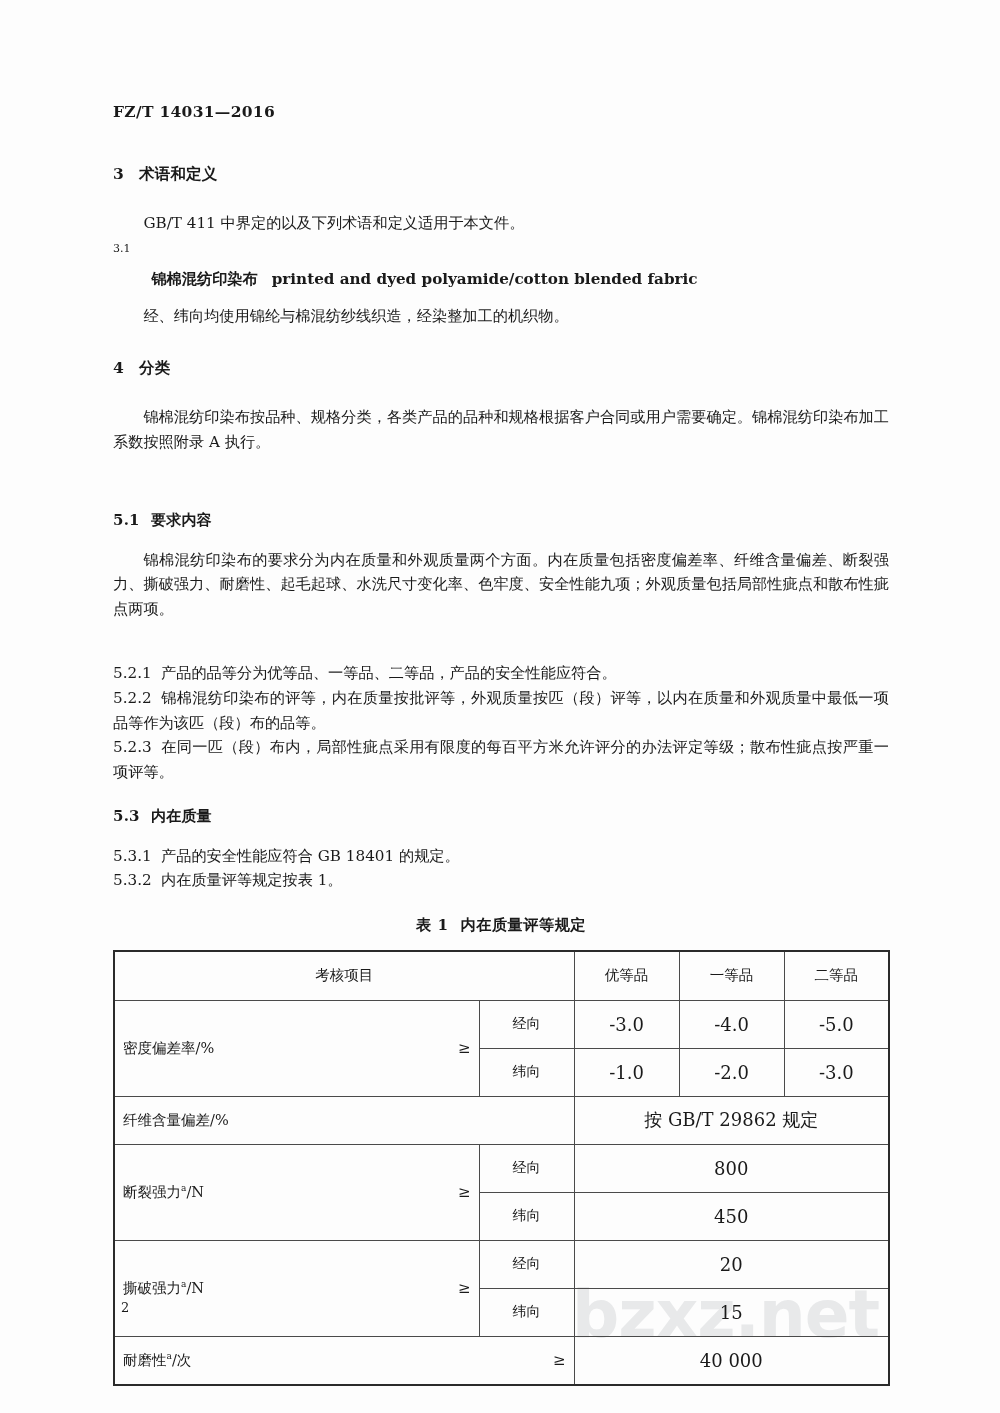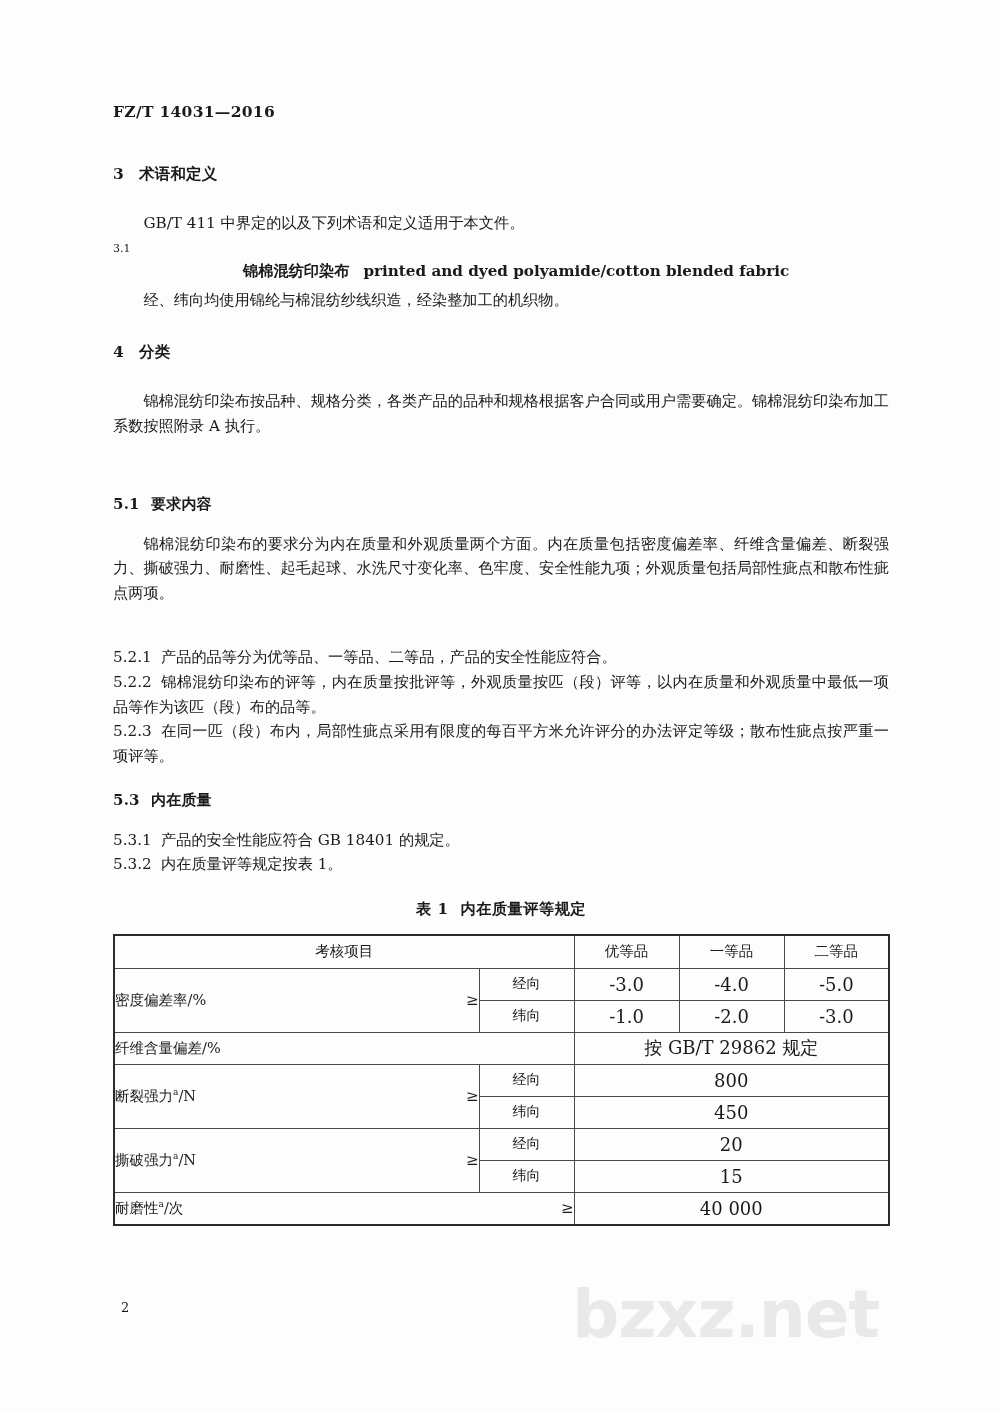--- a/index.html
+++ b/index.html
@@ -91,22 +91,21 @@
   }
   .numbered .num {
     display: inline-block;
     min-width: 48px;
   }
 
   .term-id { font-size: 11px; }
   .term-line {
     font-weight: bold;
     font-size: 15.2px;
-    margin: 0;
-    text-align: center;
+    margin: 8px;
   }
   .term-line .en { margin-left: 14px; }
 
   .sp-6  { height: 6px; }
   .sp-14 { height: 14px; }
   .sp-18 { height: 18px; }
   .sp-22 { height: 22px; }
   .sp-26 { height: 26px; }
   .sp-30 { height: 30px; }
 
@@ -121,21 +120,21 @@
 
   table.spec {
     border-collapse: collapse;
     width: 775px;
     margin: 0;
     table-layout: fixed;
     font-size: 14px;
   }
   table.spec td, table.spec th {
     border: 1px solid #4a4a4a;
-    padding: 0;
+    padding: 8px;
     font-weight: normal;
   }
   table.spec {
     border: 2px solid #2b2b2b;
   }
 
   .hdr-row td {
     text-align: center;
     height: 32px;
     font-size: 14.5px;

